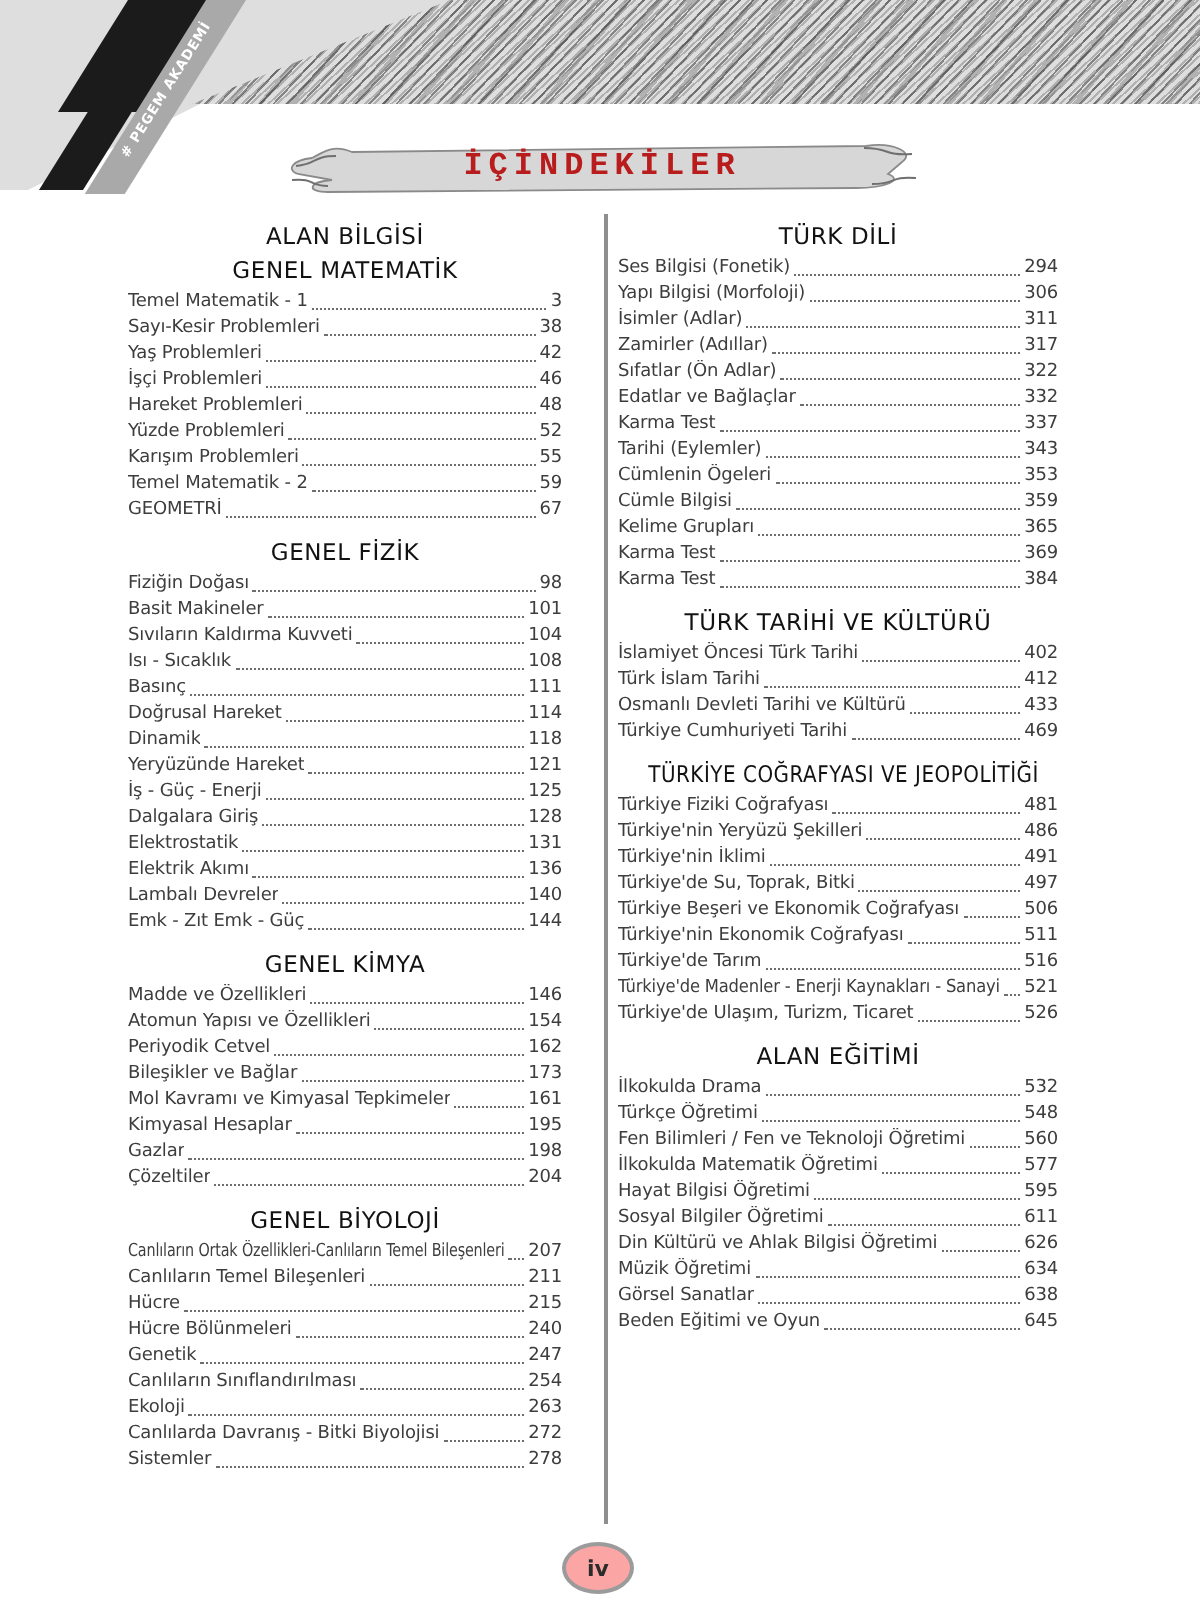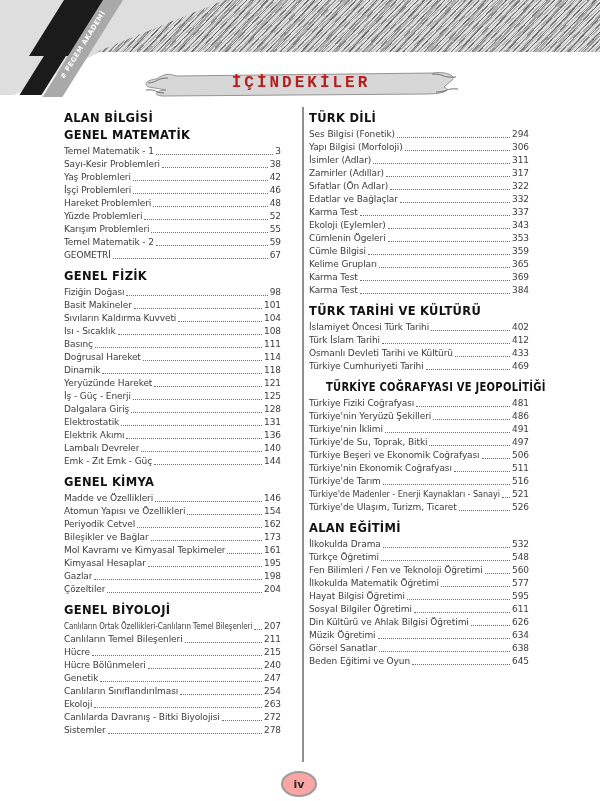--- a/index.html
+++ b/index.html
@@ -38,21 +38,21 @@
     position:absolute;left:140px;top:66px;width:322px;height:34px;
     display:flex;align-items:center;justify-content:center;
     font-size:16px;font-weight:bold;letter-spacing:3px;color:#b91c1c;font-family:Liberation Mono, monospace;
   }
   
   .divider{position:absolute;left:302px;top:107px;width:2px;height:655px;background:#8f8f8f;}
   .col{position:absolute;top:111px;}
   .col-left{left:64px;width:217px;}
   .col-right{left:309px;width:220px;}
   .section-heading{
-    font-size:11.5px;font-weight:bold;color:#121212;
+    font-size:11.5px;font-weight:normal;color:#121212;text-align:center;
     line-height:14px;margin:7px 0 3px;letter-spacing:.3px;white-space:nowrap;overflow:visible;
   }
   .section-heading + .section-heading{margin-top:0;}
   .toc-section:first-child .section-heading:first-child{margin-top:0;}
   .toc-item{
     display:flex;align-items:flex-end;height:13px;line-height:13px;
     font-size:9px;letter-spacing:-.1px;color:#3d3d3d;min-width:0;
   }
   .toc-item .label{flex:0 1 auto;min-width:0;overflow:hidden;white-space:nowrap;}
   .toc-item .fit{display:inline-block;white-space:nowrap;}
@@ -341,21 +341,21 @@
     <span class="label"><span class="fit">Edatlar ve Bağlaçlar</span></span>
     <span class="leader"></span>
     <span class="pagenum">332</span>
   </div>
         <div class="toc-item">
     <span class="label"><span class="fit">Karma Test</span></span>
     <span class="leader"></span>
     <span class="pagenum">337</span>
   </div>
         <div class="toc-item">
-    <span class="label"><span class="fit">Ekoloji (Eylemler)</span></span>
+    <span class="label"><span class="fit">Tarihi (Eylemler)</span></span>
     <span class="leader"></span>
     <span class="pagenum">343</span>
   </div>
         <div class="toc-item">
     <span class="label"><span class="fit">Cümlenin Ögeleri</span></span>
     <span class="leader"></span>
     <span class="pagenum">353</span>
   </div>
         <div class="toc-item">
     <span class="label"><span class="fit">Cümle Bilgisi</span></span>

